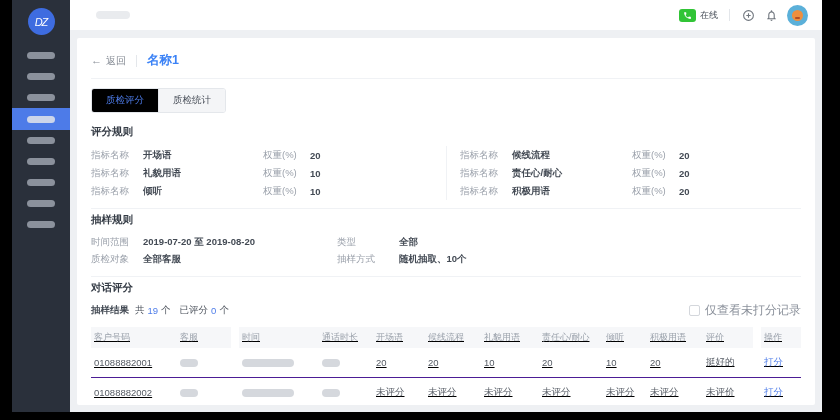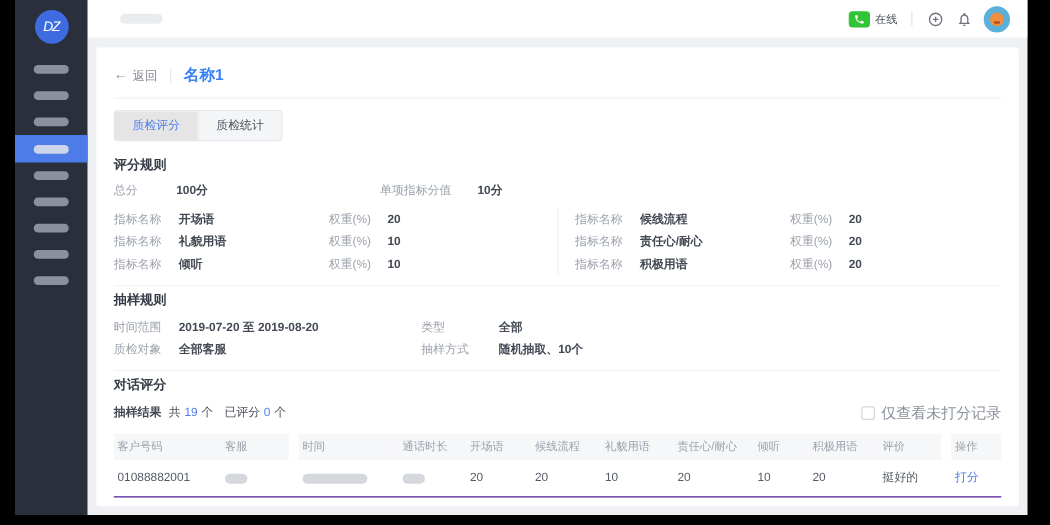--- a/index.html
+++ b/index.html
@@ -39,21 +39,21 @@
   .card { background:#fff; border-radius:2px; width:100%; height:100%; padding:10px 14px 0; overflow:hidden; }
 
   .page-head { display:flex; align-items:center; padding:4px 0 9px; border-bottom:1px solid #f0f2f5; }
   .back-link { display:flex; align-items:center; gap:4px; color:#878d96; font-size:10px; cursor:pointer; }
   .back-arrow { font-size:11px; line-height:1; }
   .head-sep { width:1px; height:12px; background:#e4e7eb; margin:0 10px; }
   .page-title { font-size:12.5px; color:#3b82f6; font-weight:bold; }
 
   .tabs { display:inline-flex; border:1px solid #e4e7eb; border-radius:3px; overflow:hidden; margin:9px 0 8px; }
   .tab { font-size:9.5px; padding:5px 14px; background:#f4f5f7; color:#4a505a; cursor:pointer; }
-  .tab.active { background:#e5e5e5; color:#4d7ce9; }
+  .tab.active { background:#000000; color:#4d7ce9; }
   .tab + .tab { border-left:1px solid #e4e7eb; }
 
   .sec-title { font-size:10.5px; font-weight:bold; color:#343b45; margin:4px 0 7px; }
   .kv-label { color:#9ba1ab; font-size:9.5px; }
   .kv-value { color:#434a54; font-size:9.5px; font-weight:bold; }
 
   .score-line { display:grid; grid-template-columns:50px 163px 78px auto; align-items:center; margin-bottom:7px; }
 
   .ind-grid { display:grid; grid-template-columns:1fr 1fr; }
   .ind-col.right { border-left:1px solid #f0f2f5; padding-left:13px; }
@@ -65,21 +65,21 @@
 
   .result-line { display:flex; align-items:center; font-size:9.5px; margin:2px 0 8px; }
   .result-line .strong { color:#434a54; font-weight:bold; margin-right:6px; }
   .result-line .plain { color:#4a505a; margin-right:3px; }
   .result-line .blue { color:#4d7ce9; margin-right:3px; }
   .filter { margin-left:auto; display:flex; align-items:center; gap:5px; }
   .checkbox { width:11px; height:11px; border:1px solid #d4d7dc; border-radius:2px; background:#fff; cursor:pointer; }
   .filter-label { font-size:12px; color:#8a909a; cursor:pointer; }
 
   
-  .tbl-grid { display:grid; grid-template-columns:86px 54px 8px 80px 54px 52px 56px 58px 64px 44px 56px 50px 8px 40px; }
+  .tbl-grid { display:grid; grid-template-columns:86px 54px 8px 80px 54px 52px 56px 58px 64px 44px 56px 50px 8px 40px;text-decoration:underline; }
   .thead .cell { background:#f6f7f9; color:#9aa1ab; font-size:9px; height:21px; display:flex; align-items:center; }
   .thead .gap { background:transparent; }
   .trow { border-bottom:1px solid #4c1d95; }
   .trow .cell { height:29px; display:flex; align-items:center; font-size:9.5px; color:#555b64; }
   .cell { padding-left:3px; overflow:hidden; white-space:nowrap; }
   .phone { color:#70767e; }
   .pill { width:18px; height:8px; border-radius:4px; background:#d5d8dd; }
   .bar { width:52px; height:8px; border-radius:4px; background:#d5d8dd; }
   .score-link { color:#4d7ce9; cursor:pointer; }
 </style>
@@ -161,26 +161,20 @@
       </div>
 
       <div class="tabs">
         <span class="tab active">质检评分</span>
         <span class="tab">质检统计</span>
       </div>
 
       
       <section>
         <div class="sec-title">评分规则</div>
-        <div class="score-line">
-          <span class="kv-label">总分</span>
-          <span class="kv-value">100分</span>
-          <span class="kv-label">单项指标分值</span>
-          <span class="kv-value">10分</span>
-        </div>
         <div class="ind-grid">
           <div class="ind-col">
             <div class="ind-row">
               <span class="kv-label">指标名称</span>
               <span class="kv-value">开场语</span>
               <span class="kv-label">权重(%)</span>
               <span class="kv-value">20</span>
             </div>
             <div class="ind-row">
               <span class="kv-label">指标名称</span>

